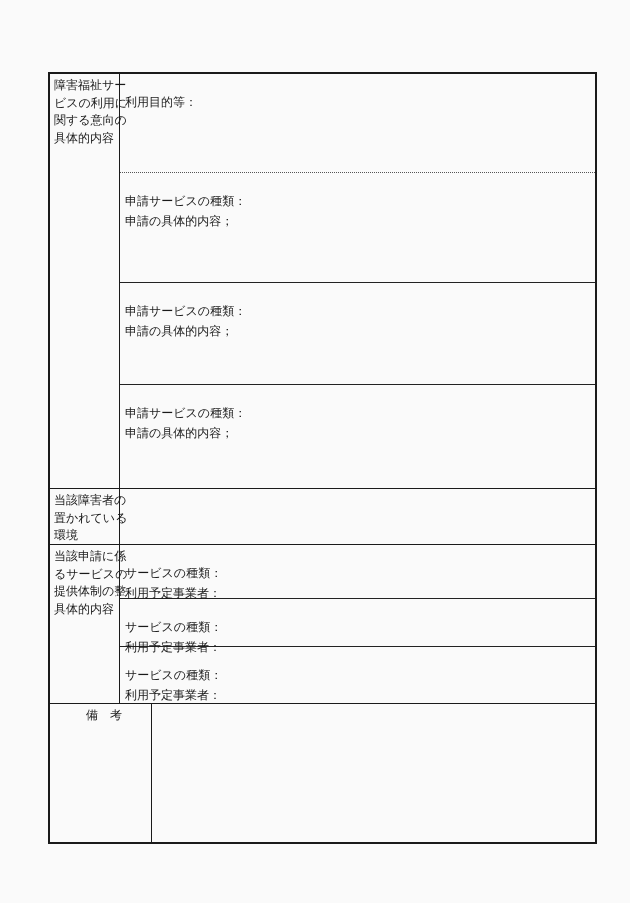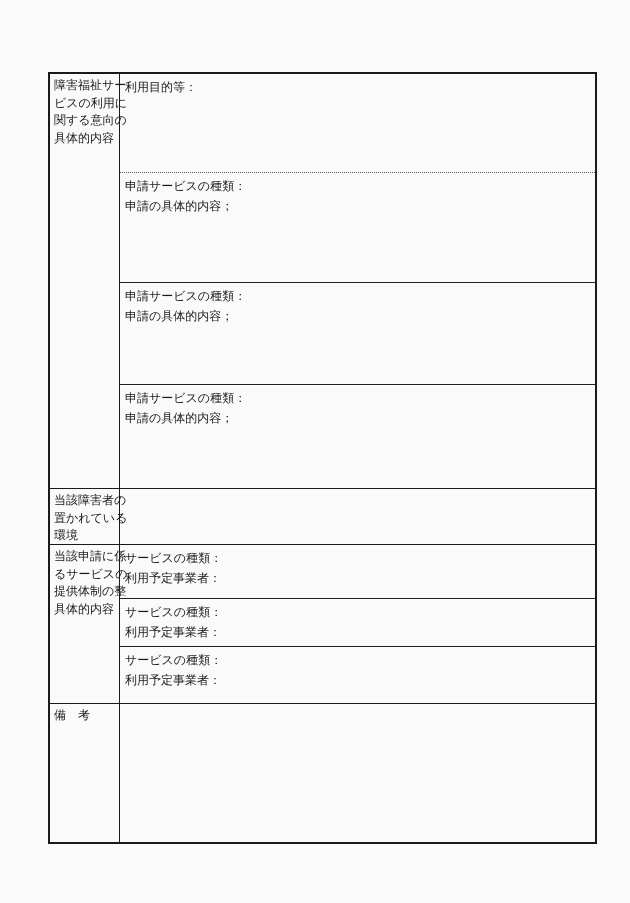--- a/index.html
+++ b/index.html
@@ -22,35 +22,35 @@
     width:70px;box-sizing:border-box;flex:0 0 70px;
     border-right:1.5px solid #1a1a1a;
     padding:3px 1px 0 4px;
     font-size:12px;line-height:17.5px;
     letter-spacing:0;
   }
   .lbl-line{white-space:nowrap;}
   .content-col{flex:1;display:flex;flex-direction:column;box-sizing:border-box;min-width:0;}
   .subcell{
     box-sizing:border-box;
-    padding:4px 6px 0 5px;
+    padding:19px 6px 0 5px;
     font-size:12px;line-height:19.5px;
   }
   .subcell.fill{flex:1;}
   .bb-dotted{border-bottom:1px dotted #555;}
   .bb-solid{border-bottom:1px solid #222;}
   .h99{height:99px;}
   .h110{height:110px;}
   .h102{height:102px;}
   .h54{height:54px;}
   .h48{height:48px;}
   .s1{height:414px;}
   .s2{height:56px;}
   .s3{height:159px;}
-  .s4{flex:1;}
+  .s4{flex:1;padding-left:32px;}
   .fline{white-space:nowrap;}
 </style>
 </head>
 <body>
 
 <div class="page">
   <div class="form-table">
 
     <div class="row s1">
       <div class="label-cell">

